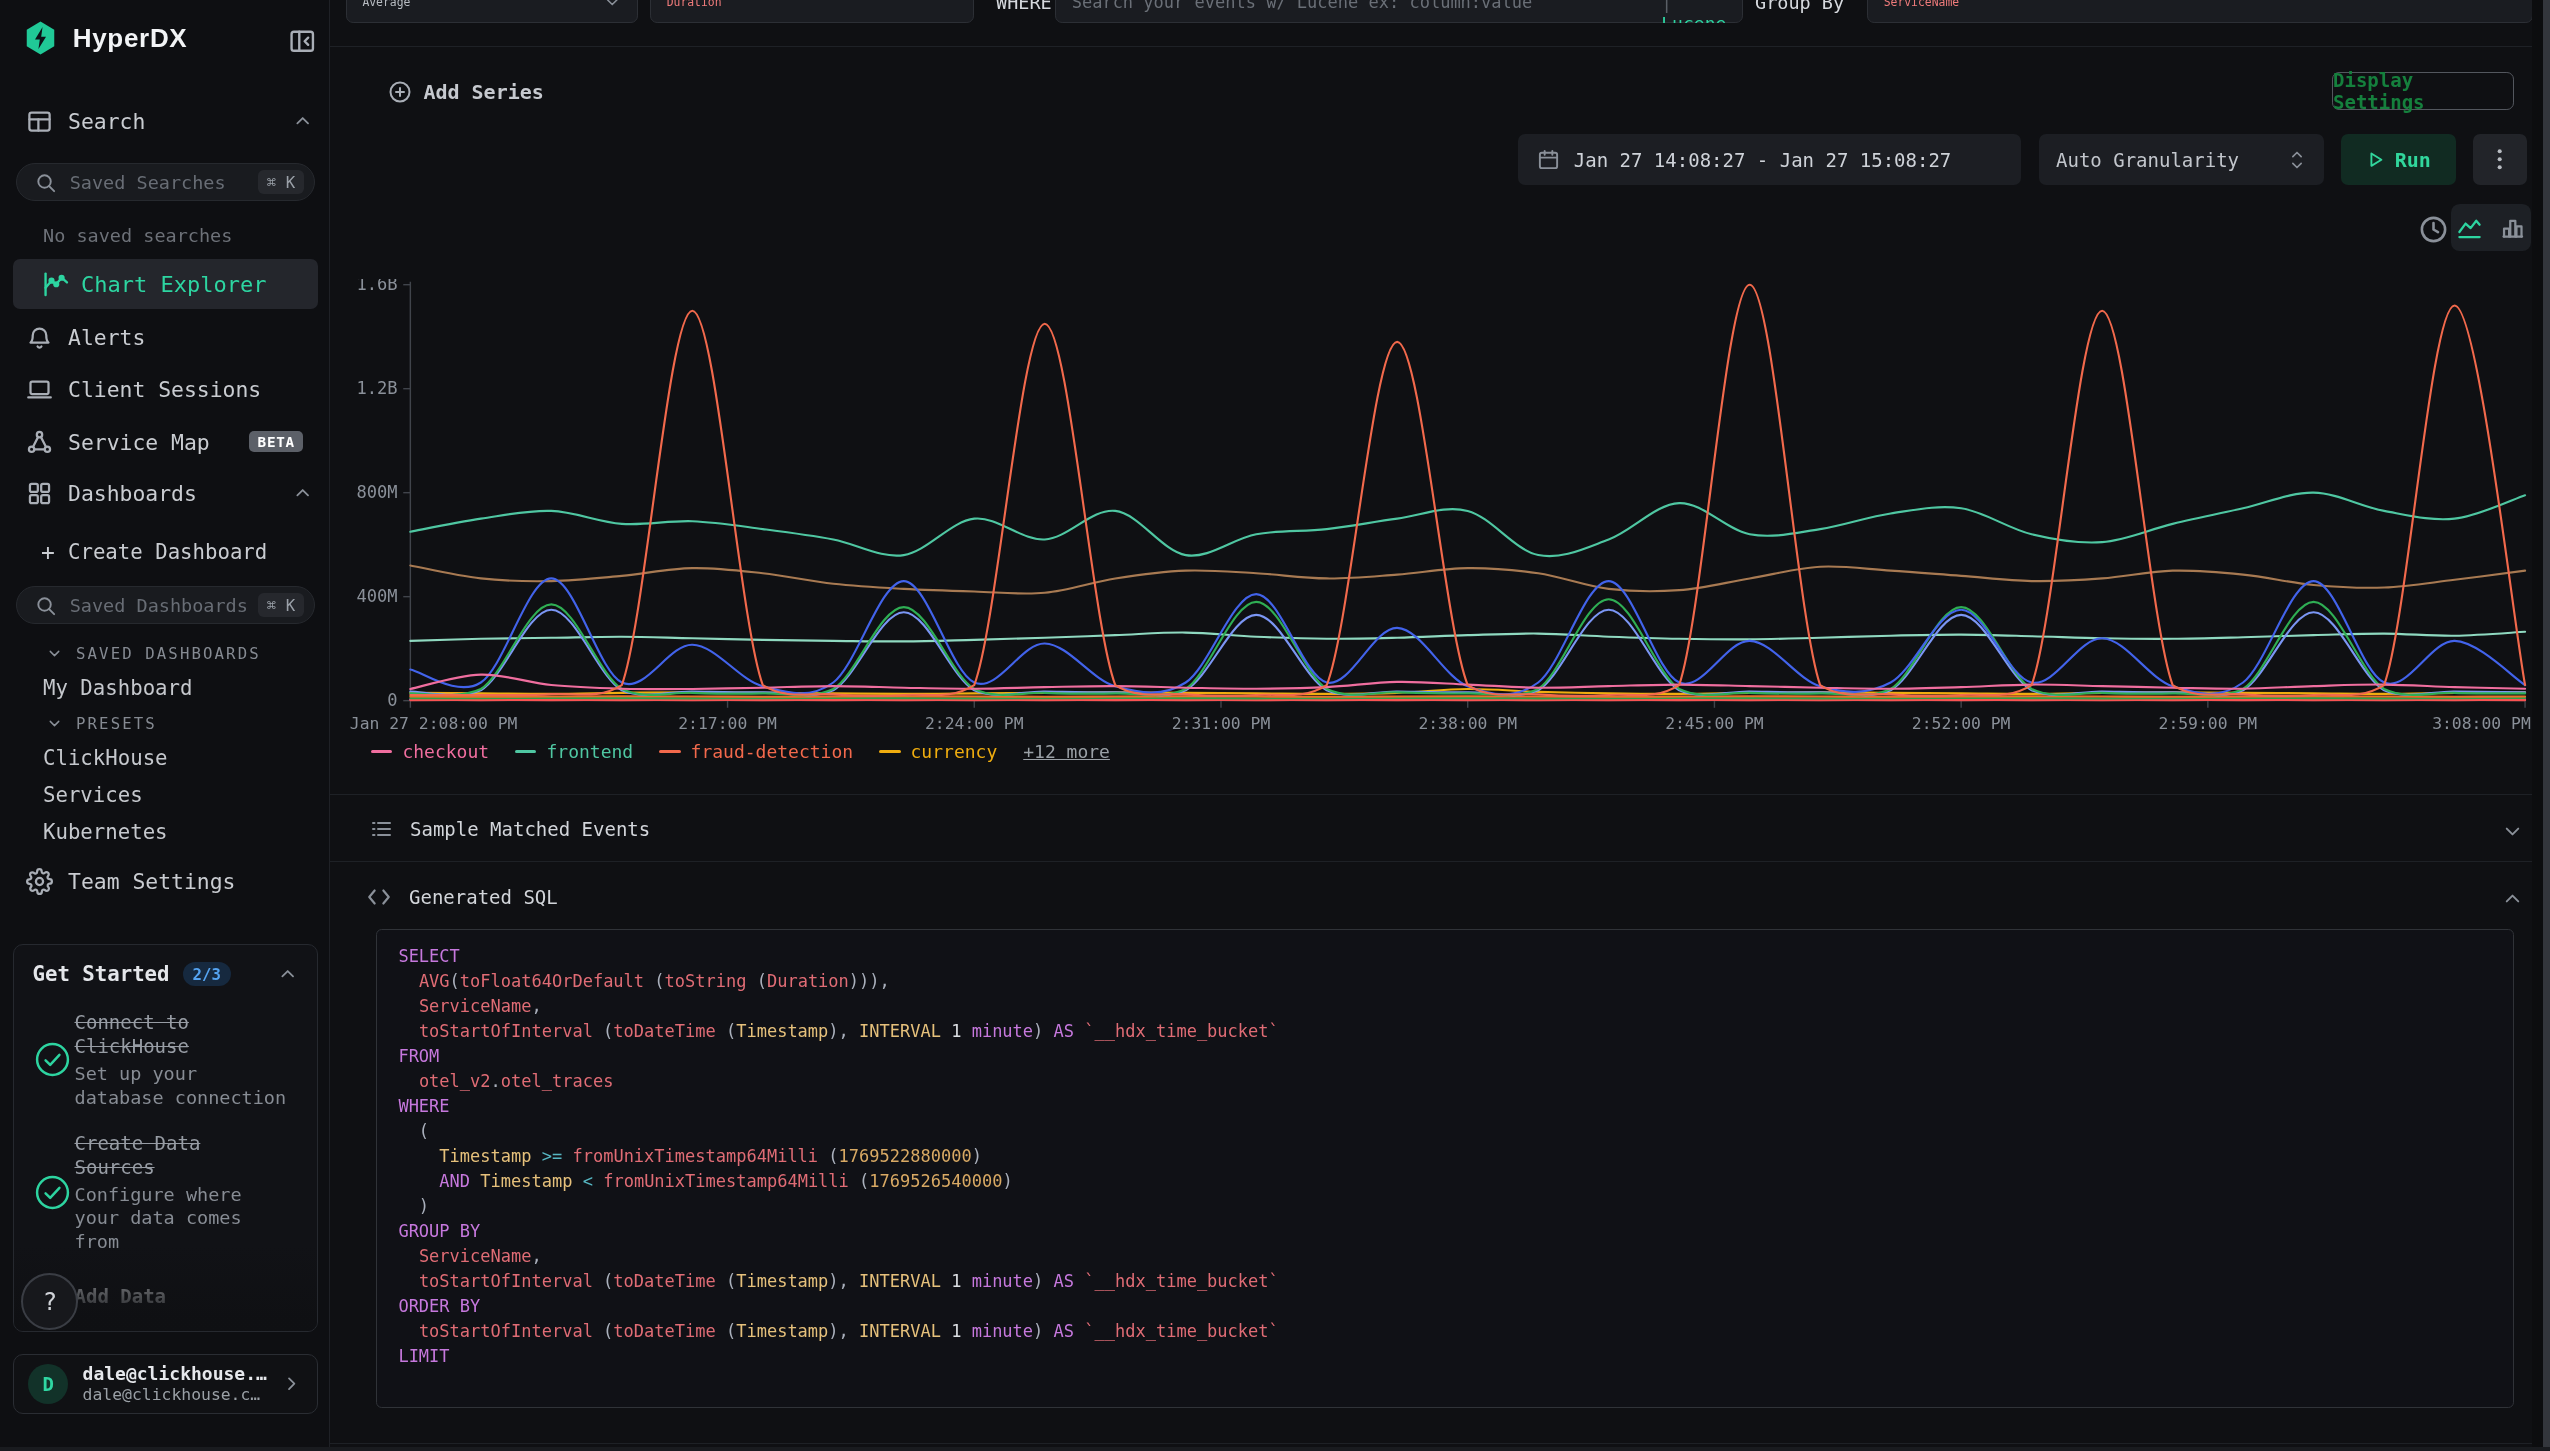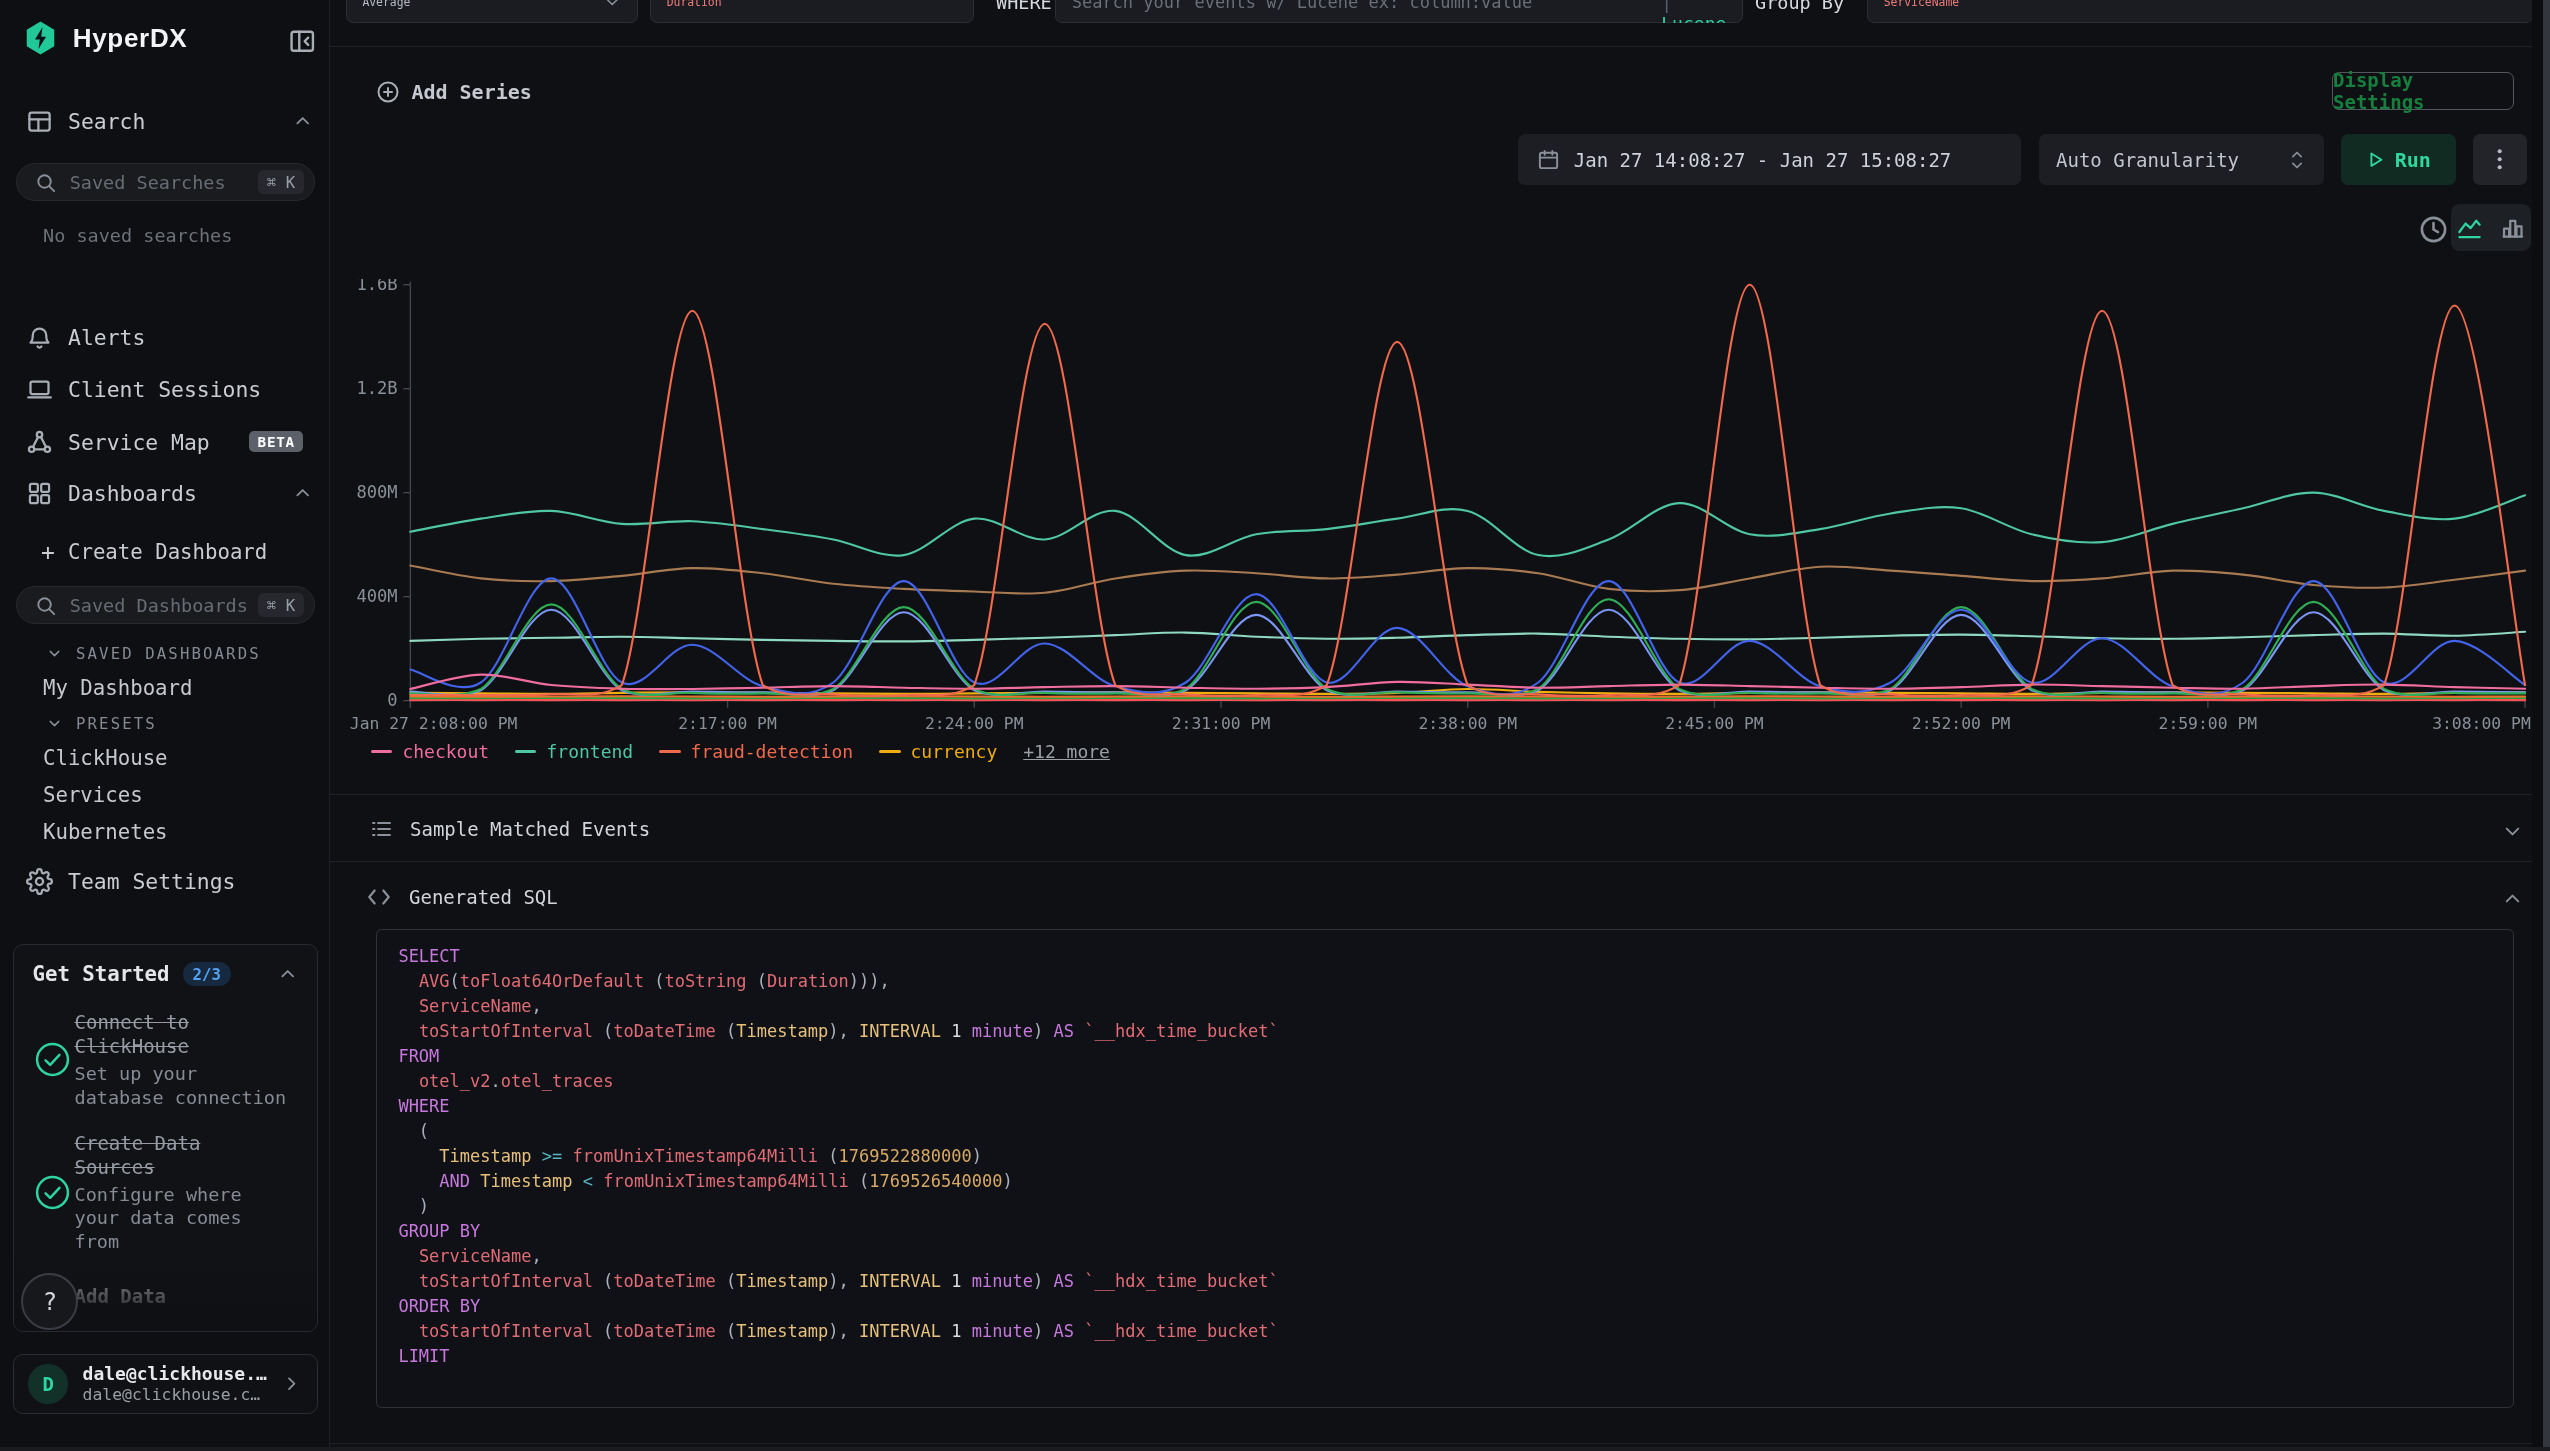--- a/index.html
+++ b/index.html
@@ -52,21 +52,21 @@
   .u-name { font-size:18px; font-weight:bold; color:#e6e8ec; line-height:21.4px; }
   .u-mail { font-size:16.4px; color:#9aa0a6; line-height:20px; }
 
   
   .main { position:absolute; left:330px; top:0; width:2202px; height:1451px; background:#0f1013; }
   .topbar { position:absolute; left:0; top:0; width:2202px; height:23px; overflow:hidden; }
   .tb-box { position:absolute; top:-18.5px; height:41px; background:#1a1c21; border:1.4px solid #2c2f35; border-radius:7.1px; display:flex; align-items:center; padding:0 15.7px; }
   .tb-lbl { position:absolute; top:-18.5px; height:41px; line-height:41px; font-size:18.5px; color:#d6d9de; }
   .hdiv { position:absolute; left:0; width:2202px; height:1.4px; background:#1e2126; }
 
-  .add-series { position:absolute; left:46px; top:80px; display:flex; align-items:center; gap:11.4px; color:#c6c9cf; font-size:20px; font-weight:bold; }
+  .add-series { position:absolute; left:58px; top:80px; display:flex; align-items:center; gap:11.4px; color:#c6c9cf; font-size:20px; font-weight:bold; }
   .btn-outline { position:absolute; border:1.4px solid #53575e; border-radius:7.1px; color:#15803d; font-size:19px; display:flex; align-items:center; justify-content:center; font-weight:bold; }
   .ctl { position:absolute; background:#1c1e23; border-radius:7.1px; display:flex; align-items:center; color:#ced2d8; font-size:19px; }
   .run-btn { position:absolute; background:#112b22; border-radius:7.1px; display:flex; align-items:center; justify-content:center; gap:10px; color:#31d69c; font-weight:bold; font-size:20px; }
   .toggle-group { position:absolute; background:#1d2025; border-radius:8.6px; display:flex; align-items:center; justify-content:center; gap:15.7px; }
 
   .legend { position:absolute; left:41px; top:741px; display:flex; align-items:center; gap:26px; font-size:18px; }
   .leg-item { display:flex; align-items:center; gap:10px; }
   .leg-swatch { width:21.4px; height:3.6px; border-radius:2.1px; }
   .leg-more { color:#9aa0a6; text-decoration:underline; }
 
@@ -123,20 +123,30 @@
       <svg class="ic dim" width="23" height="23" viewBox="0 0 24 24">
         <circle cx="11" cy="11" r="6.5"></circle>
           <path d="M15.8 15.8L21 21"></path>
       </svg>
       <span class="ph">Saved Searches</span>
       <span class="kbd">⌘ K</span>
     </div>
 
     <div class="abs" style="left:43px; top:225px; font-size:18.5px; color:#6d7178;">No saved searches</div>
 
+    <div class="active-item" style="top:259px;">
+      <svg class="ic green" style="position:absolute; left:28.5px;" width="28.5" height="28.5" viewBox="0 0 24 24">
+        <path d="M3 3v18"></path>
+          <polyline points="3 15 8 9 12 12 16.5 6.5 21 10.5"></polyline>
+        <circle cx="8" cy="9" r="1.6"></circle>
+          <circle cx="12" cy="12" r="1.6"></circle>
+          <circle cx="16.5" cy="6.5" r="1.6"></circle>
+      </svg>
+      <span class="lbl nav-txt">Chart Explorer</span>
+    </div>
 
     <div class="nav-row" style="top:320px;">
       <svg class="ic nav-ic" viewBox="0 0 24 24">
         <path d="M18 10a6 6 0 0 0-12 0c0 5-2 6.5-2 6.5h16s-2-1.5-2-6.5"></path>
           <path d="M10.3 20a2 2 0 0 0 3.4 0"></path>
       </svg>
       <span class="lbl nav-txt">Alerts</span>
     </div>
 
     <div class="nav-row" style="top:372px;">

